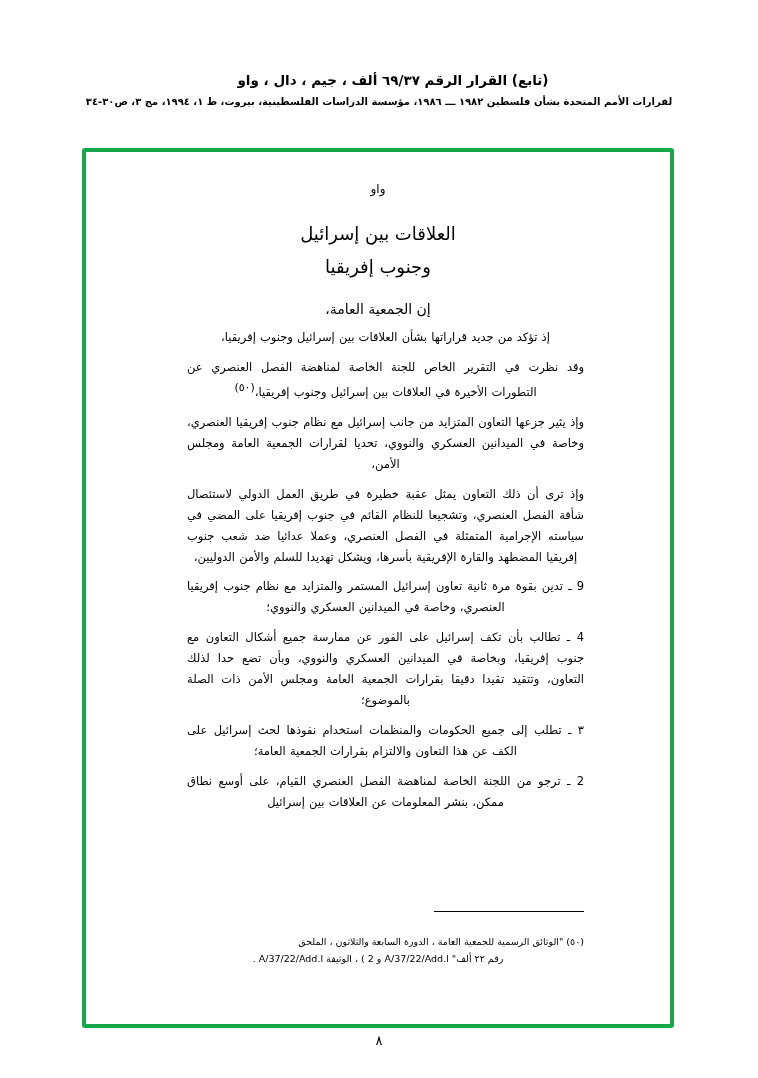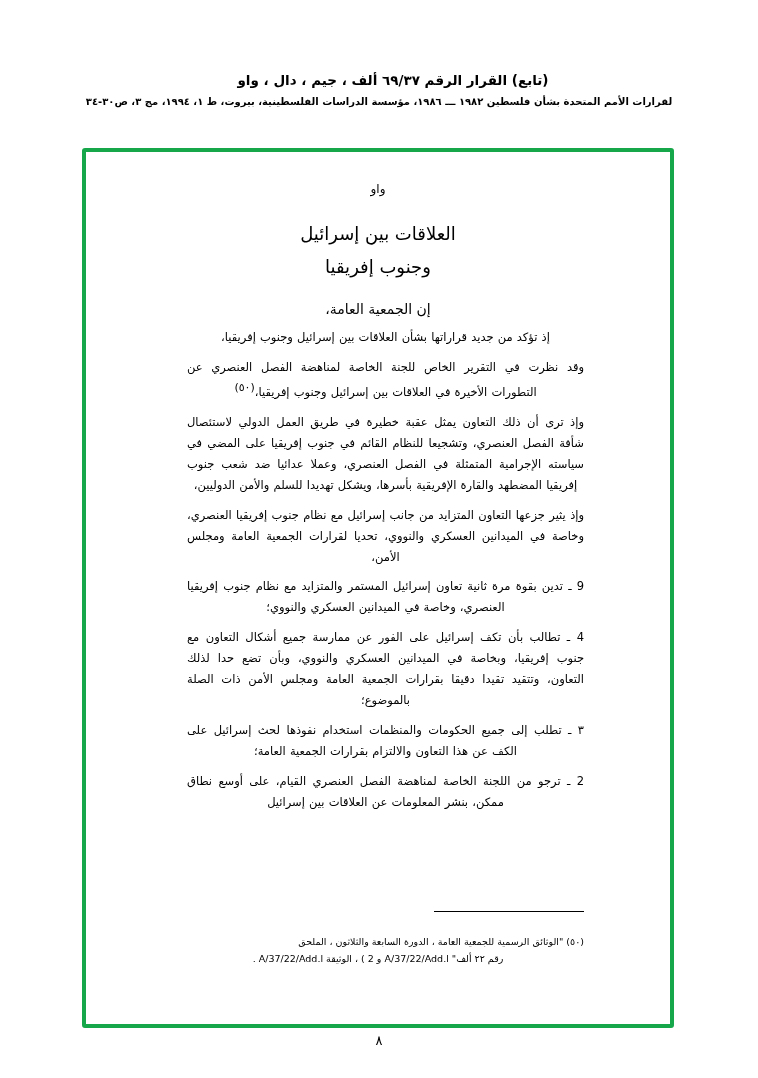--- a/index.html
+++ b/index.html
@@ -155,22 +155,22 @@
 
       <div class="heading-block">
         <div>العلاقات بين إسرائيل</div>
         <div>وجنوب إفريقيا</div>
       </div>
 
       <div class="lead">إن الجمعية العامة،</div>
 
       <p class="para">إذ تؤكد من جديد قراراتها بشأن العلاقات بين إسرائيل وجنوب إفريقيا،</p>
       <p class="para"><span>وقد نظرت في التقرير الخاص للجنة الخاصة لمناهضة الفصل العنصري عن التطورات الأخيرة في العلاقات بين إسرائيل وجنوب إفريقيا،</span><sup class="fn">(٥٠)</sup></p>
+      <p class="para">وإذ يثير جزعها التعاون المتزايد من جانب إسرائيل مع نظام جنوب إفريقيا العنصري، وخاصة في الميدانين العسكري والنووي، تحديا لقرارات الجمعية العامة ومجلس الأمن،</p>
       <p class="para">وإذ ترى أن ذلك التعاون يمثل عقبة خطيرة في طريق العمل الدولي لاستئصال شأفة الفصل العنصري، وتشجيعا للنظام القائم في جنوب إفريقيا على المضي في سياسته الإجرامية المتمثلة في الفصل العنصري، وعملا عدائيا ضد شعب جنوب إفريقيا المضطهد والقارة الإفريقية بأسرها، ويشكل تهديدا للسلم والأمن الدوليين،</p>
-      <p class="para">وإذ يثير جزعها التعاون المتزايد من جانب إسرائيل مع نظام جنوب إفريقيا العنصري، وخاصة في الميدانين العسكري والنووي، تحديا لقرارات الجمعية العامة ومجلس الأمن،</p>
       <p class="para">9 ـ تدين بقوة مرة ثانية تعاون إسرائيل المستمر والمتزايد مع نظام جنوب إفريقيا العنصري، وخاصة في الميدانين العسكري والنووي؛</p>
       <p class="para">4 ـ تطالب بأن تكف إسرائيل على الفور عن ممارسة جميع أشكال التعاون مع جنوب إفريقيا، وبخاصة في الميدانين العسكري والنووي، وبأن تضع حدا لذلك التعاون، وتتقيد تقيدا دقيقا بقرارات الجمعية العامة ومجلس الأمن ذات الصلة بالموضوع؛</p>
       <p class="para">٣ ـ تطلب إلى جميع الحكومات والمنظمات استخدام نفوذها لحث إسرائيل على الكف عن هذا التعاون والالتزام بقرارات الجمعية العامة؛</p>
       <p class="para">2 ـ ترجو من اللجنة الخاصة لمناهضة الفصل العنصري القيام، على أوسع نطاق ممكن، بنشر المعلومات عن العلاقات بين إسرائيل</p>
 
       <div class="footnote-rule"></div>
       <div class="footnote">
         <div class="l1">(٥٠)   "الوثائق الرسمية للجمعية العامة ، الدورة السابعة والثلاثون ، الملحق</div>
         <div class="l2">رقم ٢٢ ألف" A/37/22/Add.l و 2 ) ، الوثيقة  A/37/22/Add.l .</div>
       </div>

